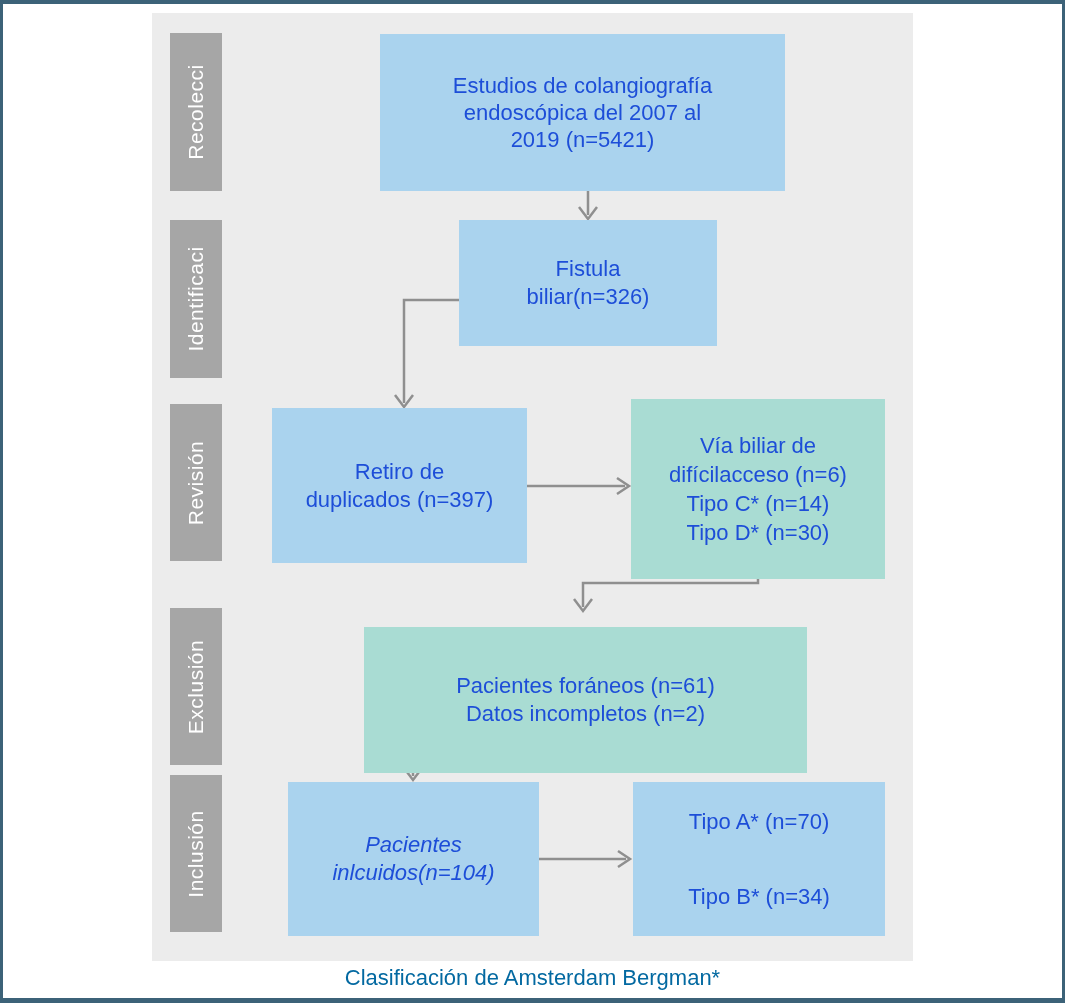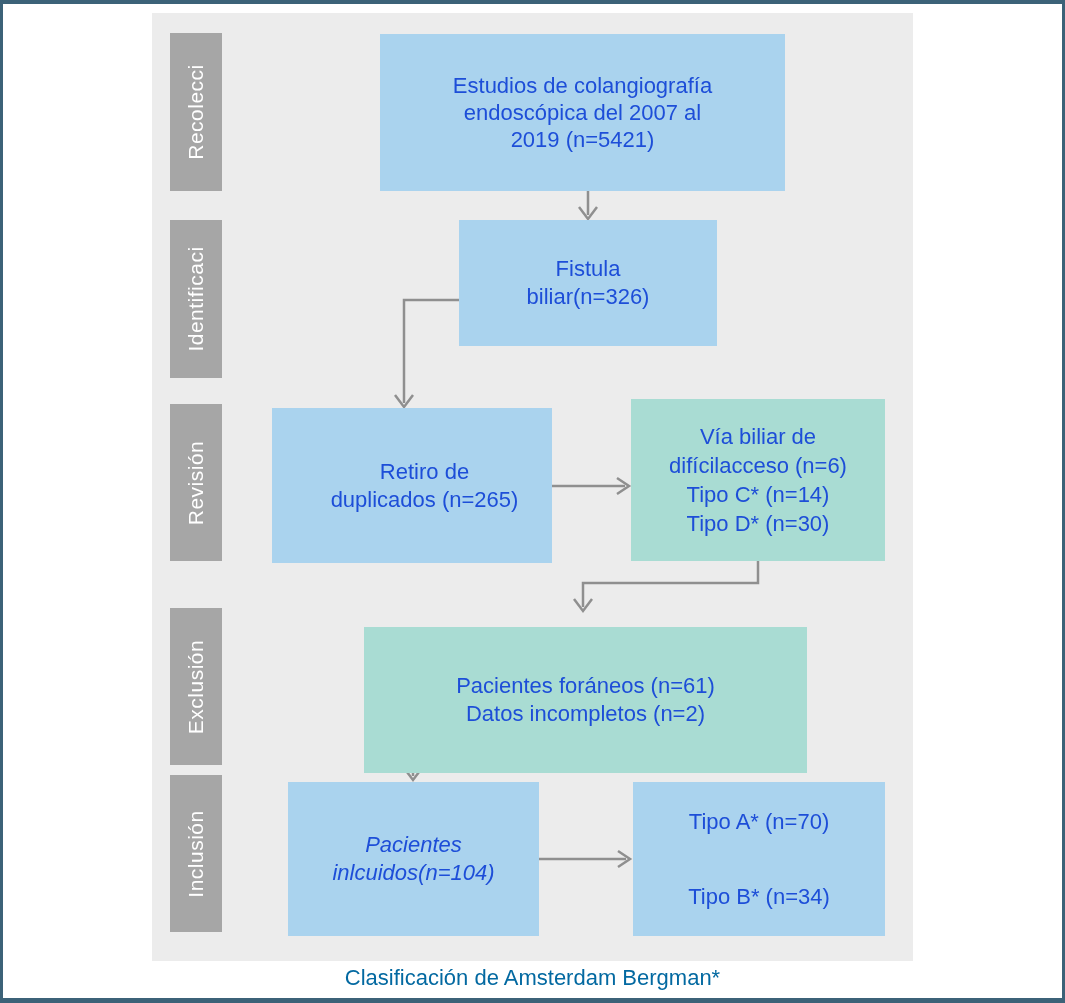--- a/index.html
+++ b/index.html
@@ -41,22 +41,22 @@
     display:flex; flex-direction:column; align-items:center; justify-content:center;
     text-align:center;
     color:#1d4ed8;
     font-size:22px; line-height:28px;
   }
   .node-blue { background:#aad3ee; }
   .node-teal { background:#a9dcd3; }
 
   #node-estudios  { left:377px; top:30px;  width:405px; height:157px; line-height:27px; }
   #node-fistula   { left:456px; top:216px; width:258px; height:126px; }
-  #node-retiro    { left:269px; top:404px; width:255px; height:155px;padding-left:25px; }
-  #node-viabiliar { left:628px; top:395px; width:254px; height:162px; line-height:29px; }
+  #node-retiro    { left:269px; top:404px; width:255px; height:155px; }
+  #node-viabiliar { left:628px; top:395px; width:254px; height:180px; line-height:29px; }
   #node-excluidos { left:361px; top:583px; width:443px; height:146px;margin-top:40px; }
   #node-incluidos { left:285px; top:778px; width:251px; height:154px;font-style:italic; }
   #node-tipos     { left:630px; top:778px; width:252px; height:154px;gap:47px; }
 
   .arrows {
     position:absolute; left:0; top:0; width:1059px; height:994px;
     pointer-events:none;
   }
   .arrows path {
     stroke:#8f8f8f; stroke-width:2.5; fill:none;
@@ -123,21 +123,21 @@
     <div>2019 (n=5421)</div>
   </div>
 
   <div class="node node-blue" id="node-fistula">
     <div>Fistula</div>
     <div>biliar(n=326)</div>
   </div>
 
   <div class="node node-blue" id="node-retiro">
     <div>Retiro de</div>
-    <div>duplicados (n=265)</div>
+    <div>duplicados (n=397)</div>
   </div>
 
   <div class="node node-teal" id="node-viabiliar">
     <div>Vía biliar de</div>
     <div>difícilacceso (n=6)</div>
     <div>Tipo C* (n=14)</div>
     <div>Tipo D* (n=30)</div>
   </div>
 
   <div class="node node-teal" id="node-excluidos">

